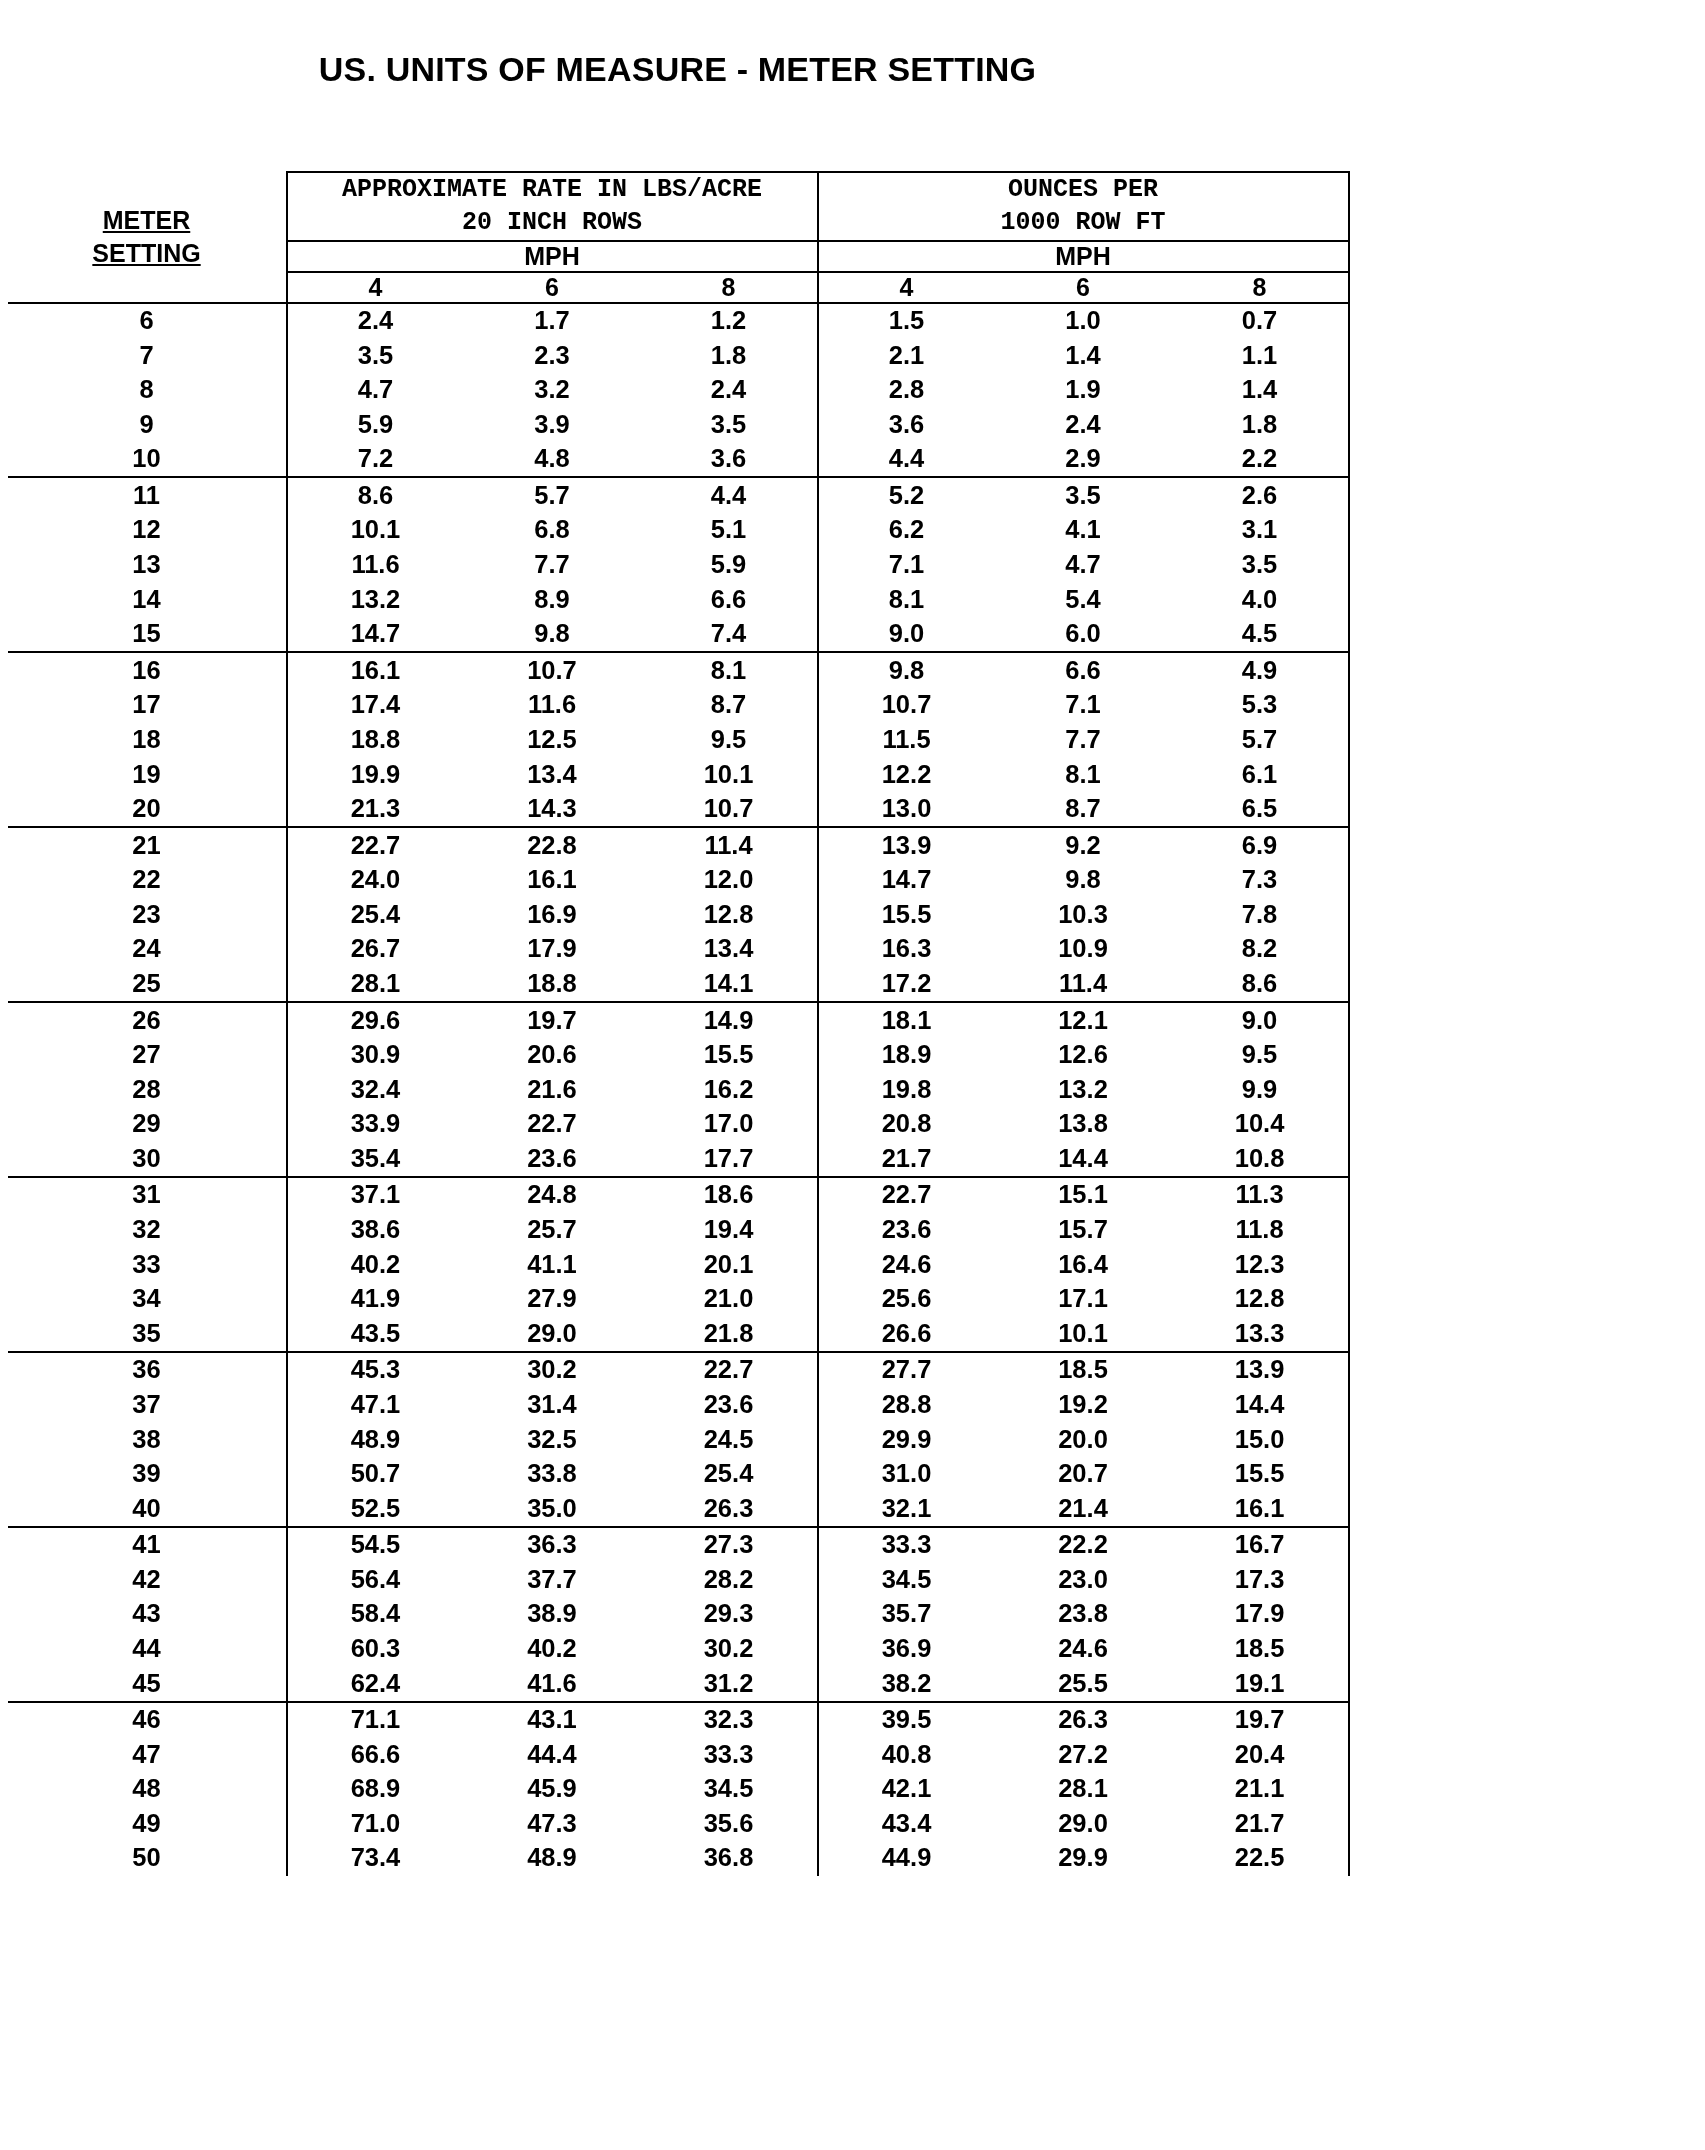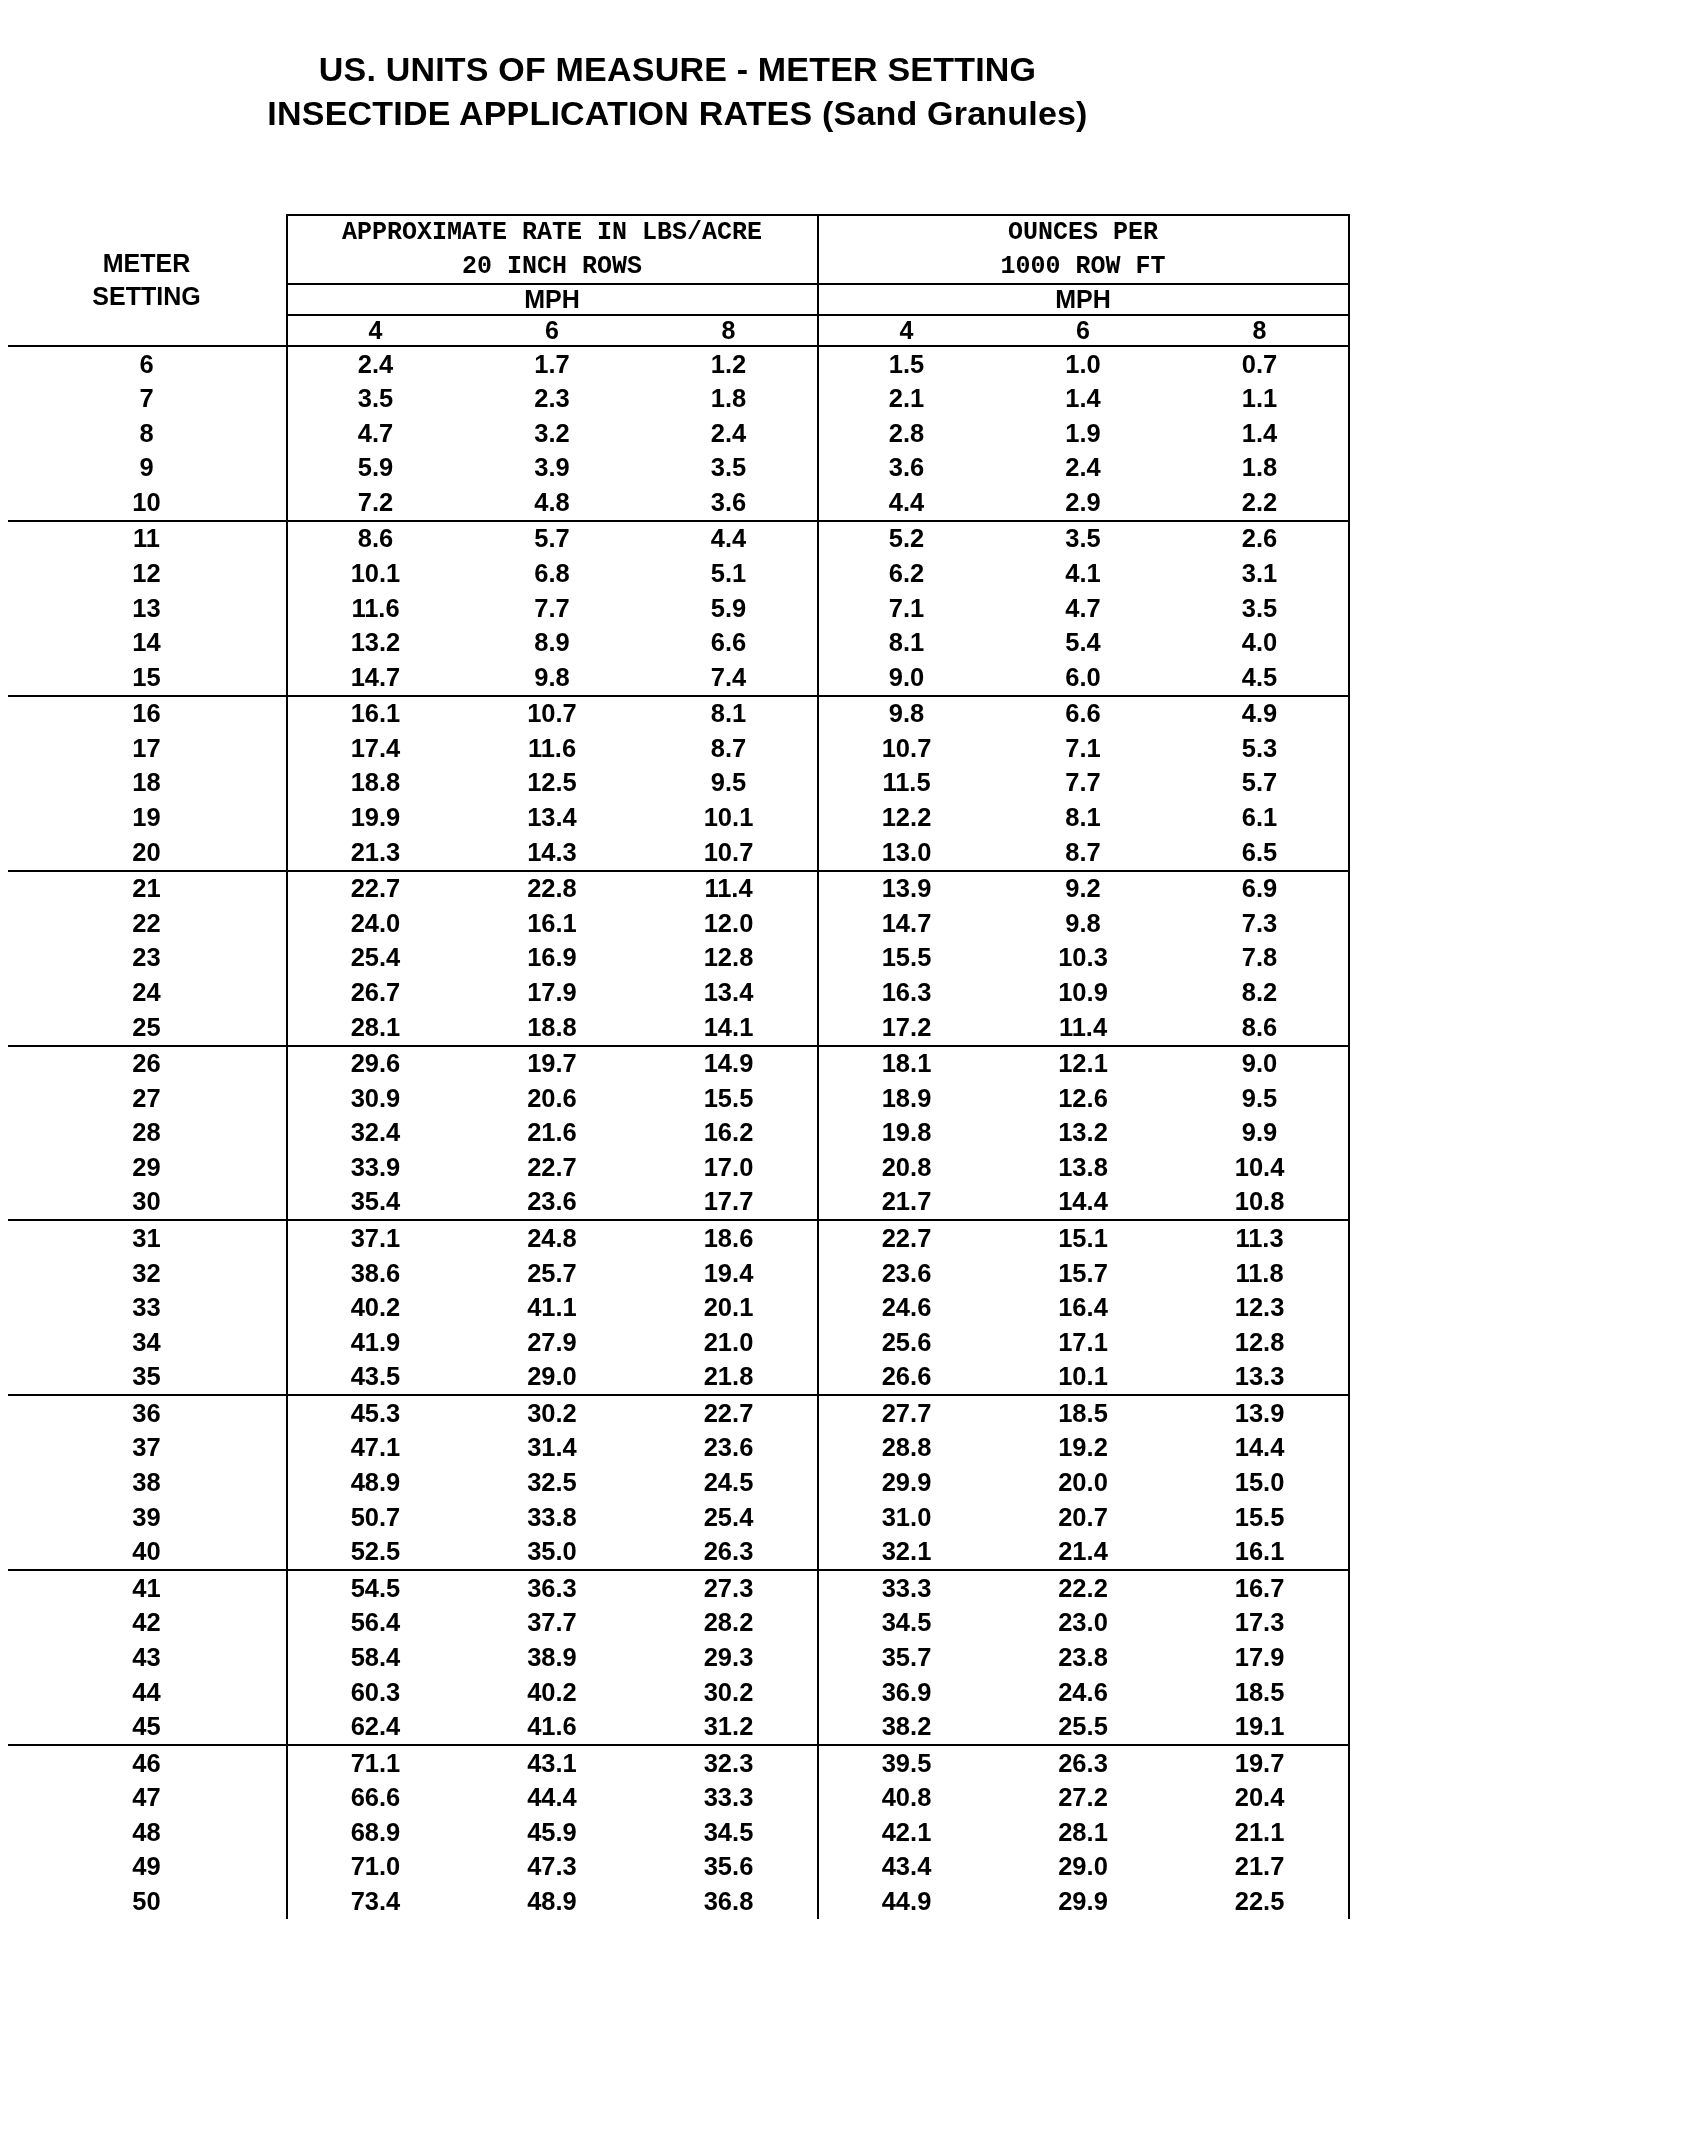--- a/index.html
+++ b/index.html
@@ -51,20 +51,21 @@
   }
   
   .hdr-meter {
     width: 279px;
     font-size: 25.5px;
     font-weight: bold;
     line-height: 1.32;
     text-align: center;
     vertical-align: top;
     padding-top: 20px;
+    text-decoration: underline;
   }
   .grp-hdr {
     font-size: 25.5px;
     font-weight: bold;
     line-height: 1.34;
     padding: 13px 3.3px 10px 3.3px;
     border-left: 2.5px solid #000;
     border-right: 2.5px solid #000;
     border-top: 2.5px solid #000;
     border-bottom: 2.5px solid #000;
@@ -103,21 +104,20 @@
   td.val.grp-right { border-right: 2.5px solid #000; }
   tr.grp-start td { border-top: 2.5px solid #000; }
 </style>
 </head>
 <body>
 
 <div class="page">
 
   <div class="title-block">
     <div class="title-line">US. UNITS OF MEASURE - METER SETTING</div>
-    <div class="title-line">INSECTIDE APPLICATION RATES (Sand Granules)</div>
   </div>
 
   <div class="table-wrap">
     <table class="rates">
       <colgroup>
         <col style="width:279px">
         <col style="width:177px">
           <col style="width:177px">
           <col style="width:177px">
         <col style="width:177px">

